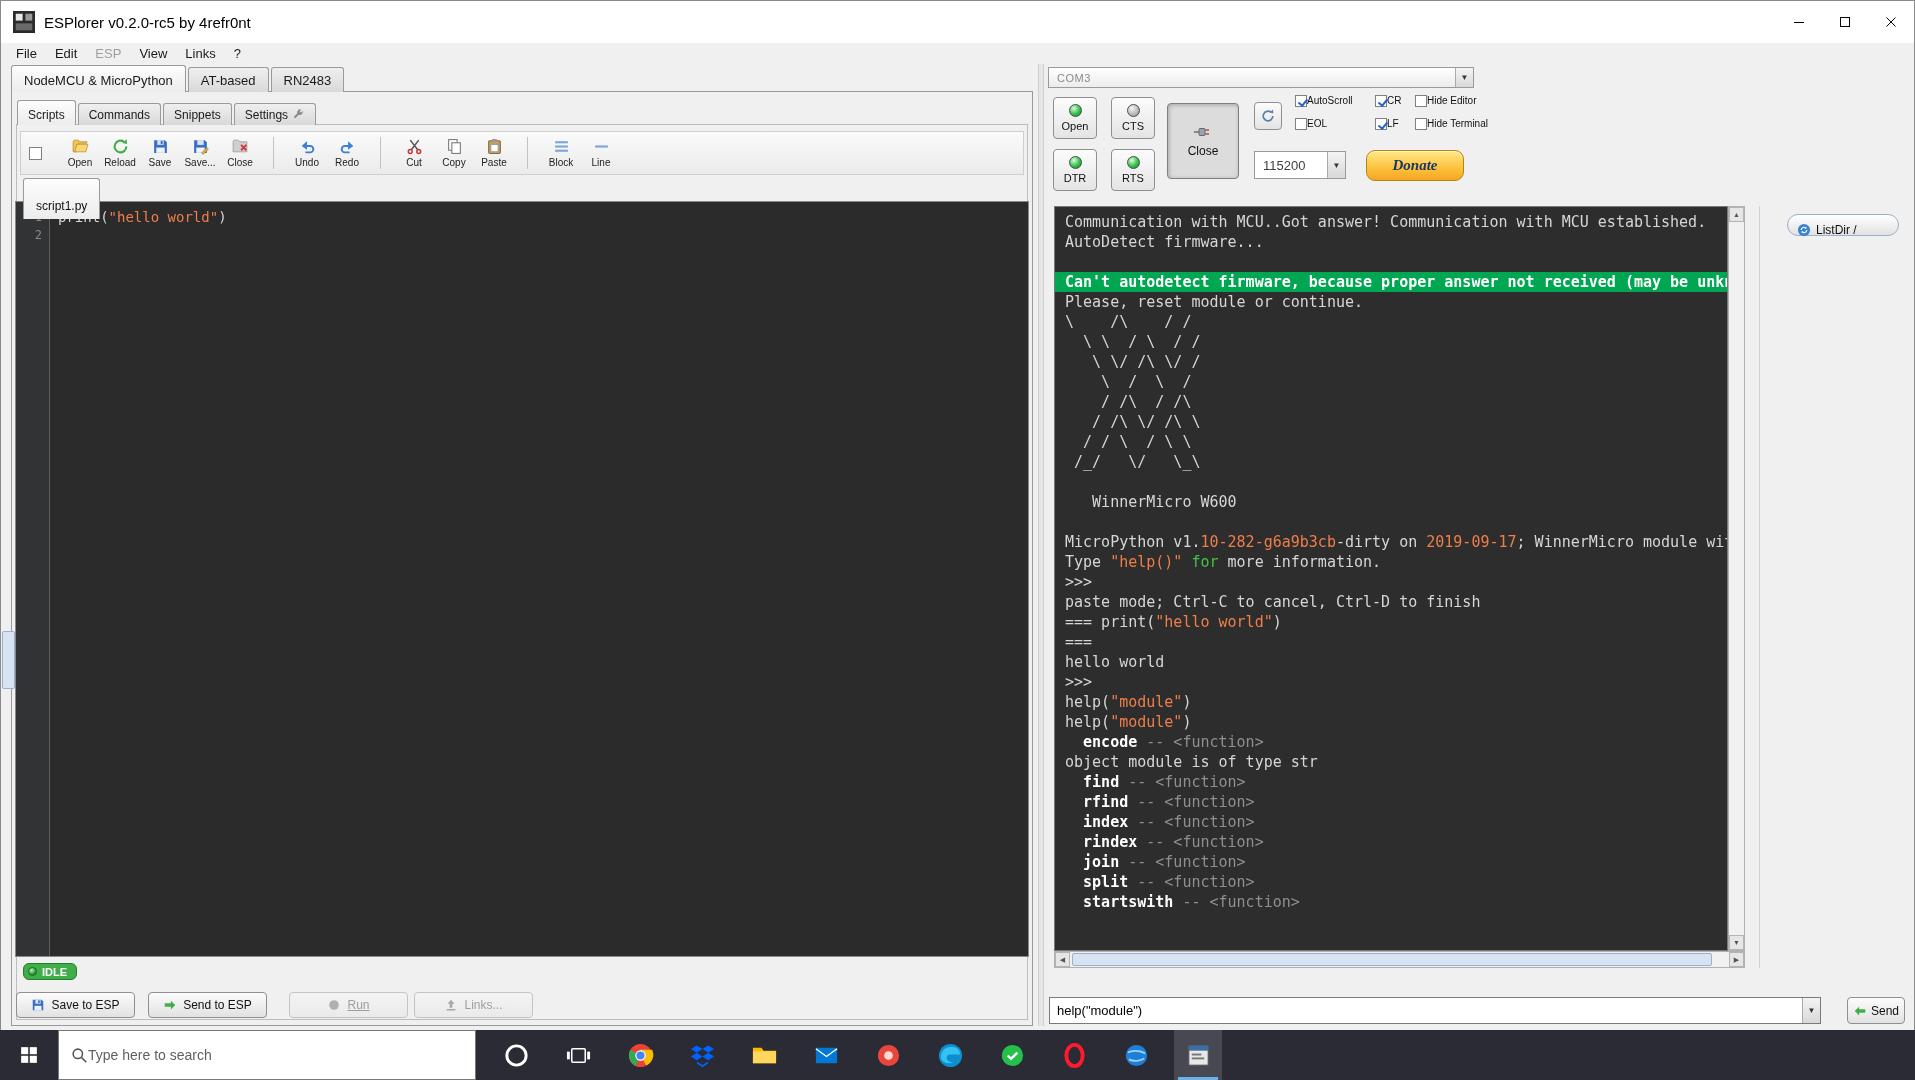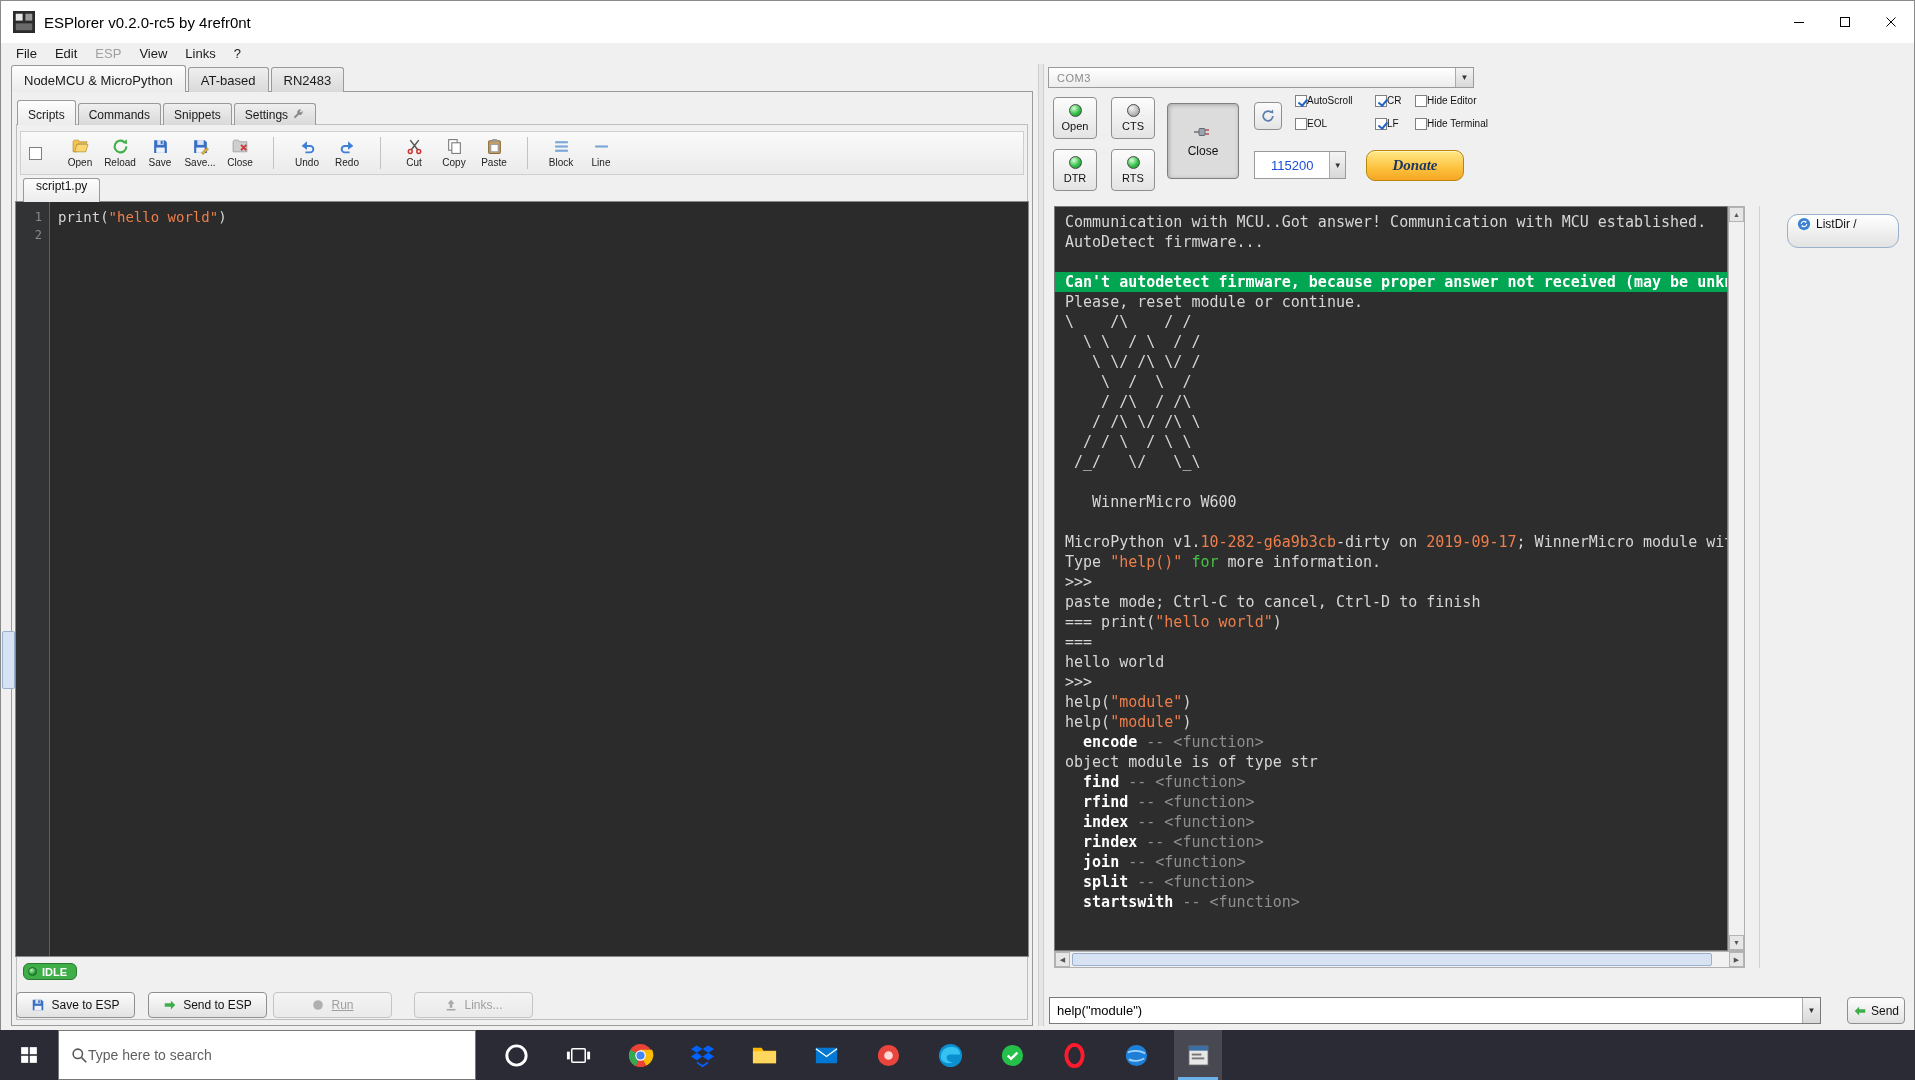--- a/index.html
+++ b/index.html
@@ -32,21 +32,21 @@
 
   
   #toolbar{position:absolute;left:19px;top:130px;width:1004px;height:44px;border:1px solid #cfcfcf;background:linear-gradient(#fafafa,#ebebeb);display:flex;align-items:center;padding-left:8px}
   #toolbar-checkbox{width:13px;height:13px;background:#fff;border:1px solid #808080;margin-right:18px}
   .tb-group{display:flex;align-items:center}
   .tb-sep{width:1px;height:32px;background:#c2c2c2;margin:0 13px}
   .tbtn{width:40px;height:40px;display:flex;flex-direction:column;align-items:center;justify-content:center;gap:2px;background:transparent;border:none;font-size:10px;color:#222;cursor:default}
   .tbtn .icn svg{width:17px;height:17px;display:block}
 
   
-  #editor-tab{position:absolute;left:22px;top:177px;height:24px;border:1px solid #9a9a9a;border-bottom:none;border-radius:3px 3px 0 0;background:linear-gradient(#fdfdfd,#ececec);padding:0 12px;font-size:12px;color:#111;z-index:2}
+  #editor-tab{position:absolute;left:22px;top:177px;height:24px;border:1px solid #9a9a9a;border-bottom:none;border-radius:3px 3px 0 0;background:linear-gradient(#fdfdfd,#ececec);padding:20px 12px;font-size:12px;color:#111;z-index:2}
   #editor{position:absolute;left:14px;top:200px;width:1014px;height:756px;background:#2b2b2b;border:1px solid #888;display:flex;font-family:"DejaVu Sans Mono",monospace}
   #gutter{width:34px;background:#313335;border-right:1px solid #5e5e5e;padding-top:6px}
   .gut-num{height:18px;line-height:18px;font-size:12px;color:#8a8a8a;text-align:right;padding-right:7px}
   #code{flex:1;padding:6px 0 0 8px;overflow:hidden}
   .code-line{height:18px;line-height:18px;font-size:14px;white-space:pre}
 
   
   .c-d{color:#d6d6d6}.c-s{color:#ee7e4a}.c-n{color:#ee7e4a}.c-k{color:#43c543}.c-g{color:#8f8f8f}.c-w{color:#ffffff;font-weight:bold}
 
   
@@ -66,33 +66,33 @@
   .led.off{background:radial-gradient(circle at 35% 30%,#f4f4f4,#bdbdbd 55%,#8c8c8c)}
   #btn-close-big{position:absolute;left:1166px;top:102px;width:72px;height:76px;background:#dcdcdc;border:1px solid #7f7f7f;border-radius:4px;box-shadow:inset 1px 1px 4px rgba(0,0,0,.25);display:flex;flex-direction:column;align-items:center;justify-content:center;gap:4px;font-size:12px;color:#111;cursor:default}
   #btn-close-big svg{width:22px;height:16px;display:block}
   #btn-refresh{position:absolute;left:1253px;top:101px;width:28px;height:28px;background:linear-gradient(#fcfcfc,#e4e4e4);border:1px solid #8f8f8f;border-radius:4px;display:flex;align-items:center;justify-content:center;cursor:default}
   #btn-refresh svg{width:16px;height:16px;display:block}
   .cb-col{position:absolute;top:94px}
   .cb{display:flex;align-items:flex-start;gap:0;font-size:10px;color:#111;height:14px;margin-bottom:9px;white-space:nowrap}
   .cb .box{width:12px;height:12px;background:#fff;border:1px solid #808080;position:relative;flex:none}
   .cb .box.checked::after{content:"";position:absolute;left:3.5px;top:.5px;width:3.5px;height:7px;border:solid #2563c4;border-width:0 2px 2px 0;transform:rotate(40deg)}
   #baud-combo{position:absolute;left:1253px;top:150px;width:92px;height:28px;border:1px solid #9a9a9a;background:#fff;display:flex;align-items:center}
-  #baud-combo .val{flex:1;padding:0 16px;font-size:13px;color:#1d4ed8}
+  #baud-combo .val{flex:1;padding:0 8px;font-size:13px;color:#404040}
   #donate{position:absolute;left:1365px;top:149px;width:98px;height:31px;border-radius:9px;border:1px solid #b8860b;background:linear-gradient(#ffe98a,#fdc13c 60%,#f5a623);font-family:Liberation Serif, serif;font-style:italic;font-weight:bold;font-size:15px;color:#1a3667;box-shadow:inset 0 1px 0 #fff3c0;cursor:default}
 
   
   #terminal{position:absolute;left:1053px;top:205px;width:674px;height:745px;background:#2d2d2d;border:1px solid #7a7a7a;overflow:hidden;font-family:"DejaVu Sans Mono",monospace;padding-top:5px}
   .tline{height:20px;line-height:20px;font-size:15px;white-space:pre;padding:0 10px}
   .tline.hl{background:#00a651}
   #vscroll{position:absolute;left:1727px;top:205px;width:17px;height:745px;background:#f1f1f1;border:1px solid #b0b0b0}
   #hscroll{position:absolute;left:1053px;top:950px;width:691px;height:17px;background:#f1f1f1;border:1px solid #b0b0b0}
   .sc-arrow{position:absolute;width:15px;height:15px;background:#e6e6e6;border:1px solid #b4b4b4;display:flex;align-items:center;justify-content:center;font-size:7px;color:#555;line-height:1}
   #vthumb{position:absolute;left:1px;top:630px;width:13px;height:58px;background:#d7e2f2;border:1px solid #9ab0cc;border-radius:2px}
   #hthumb{position:absolute;left:17px;top:1px;width:640px;height:13px;background:#d7e2f2;border:1px solid #9ab0cc;border-radius:2px}
-  #listdir{position:absolute;left:1786px;top:213px;width:112px;height:22px;border:1px solid #9ab0cc;border-radius:11px;background:linear-gradient(#ffffff,#e2e2e2);display:flex;align-items:flex-end;gap:5px;padding:16px 9px;font-size:12px;color:#111;cursor:default}
+  #listdir{position:absolute;left:1786px;top:213px;width:112px;height:22px;border:1px solid #9ab0cc;border-radius:11px;background:linear-gradient(#ffffff,#e2e2e2);display:flex;align-items:flex-start;gap:5px;padding:8px 9px;font-size:12px;color:#111;cursor:default}
   #listdir svg{width:14px;height:14px;display:block;flex:none}
   #rp-divider{position:absolute;left:1758px;top:205px;width:1px;height:762px;background:#d0d0d0}
 
   
   #send-input-wrap{position:absolute;left:1048px;top:996px;width:772px;height:27px;border:1px solid #7a7a7a;background:#fff;display:flex;align-items:stretch}
   #send-input{flex:1;border:none;outline:none;font-size:13px;font-family:"Liberation Sans",sans-serif;padding:0 7px;color:#000;background:#fff}
   #send-btn{position:absolute;left:1846px;top:996px;width:58px;height:27px;display:flex;align-items:center;justify-content:center;gap:4px;background:linear-gradient(#fcfcfc,#e2e2e2);border:1px solid #8f8f8f;border-radius:4px;font-size:12px;color:#111;cursor:default}
   #send-btn svg{width:14px;height:14px;display:block}
 
   
@@ -340,21 +340,21 @@
           <span>Save to ESP</span>
         </button>
         <button class="bottom-btn" style="left: 147px;">
           <span class="icn">
             <svg viewBox="0 0 16 16">
               <path d="M2 6h7V3l5 5-5 5v-3H2z" fill="#3fae49"></path>
             </svg>
           </span>
           <span>Send to ESP</span>
         </button>
-        <button class="bottom-btn disabled" style="left: 272px; text-decoration: underline;">
+        <button class="bottom-btn disabled" style="left: 288px; text-decoration: underline;">
           <span class="icn">
             <svg viewBox="0 0 16 16">
               <circle cx="8" cy="8" r="5.5" fill="#b0b0b0"></circle>
             </svg>
           </span>
           <span>Run</span>
         </button>
         <button class="bottom-btn disabled" style="left: 413px;">
           <span class="icn">
             <svg viewBox="0 0 16 16" fill="#a8a8a8">

